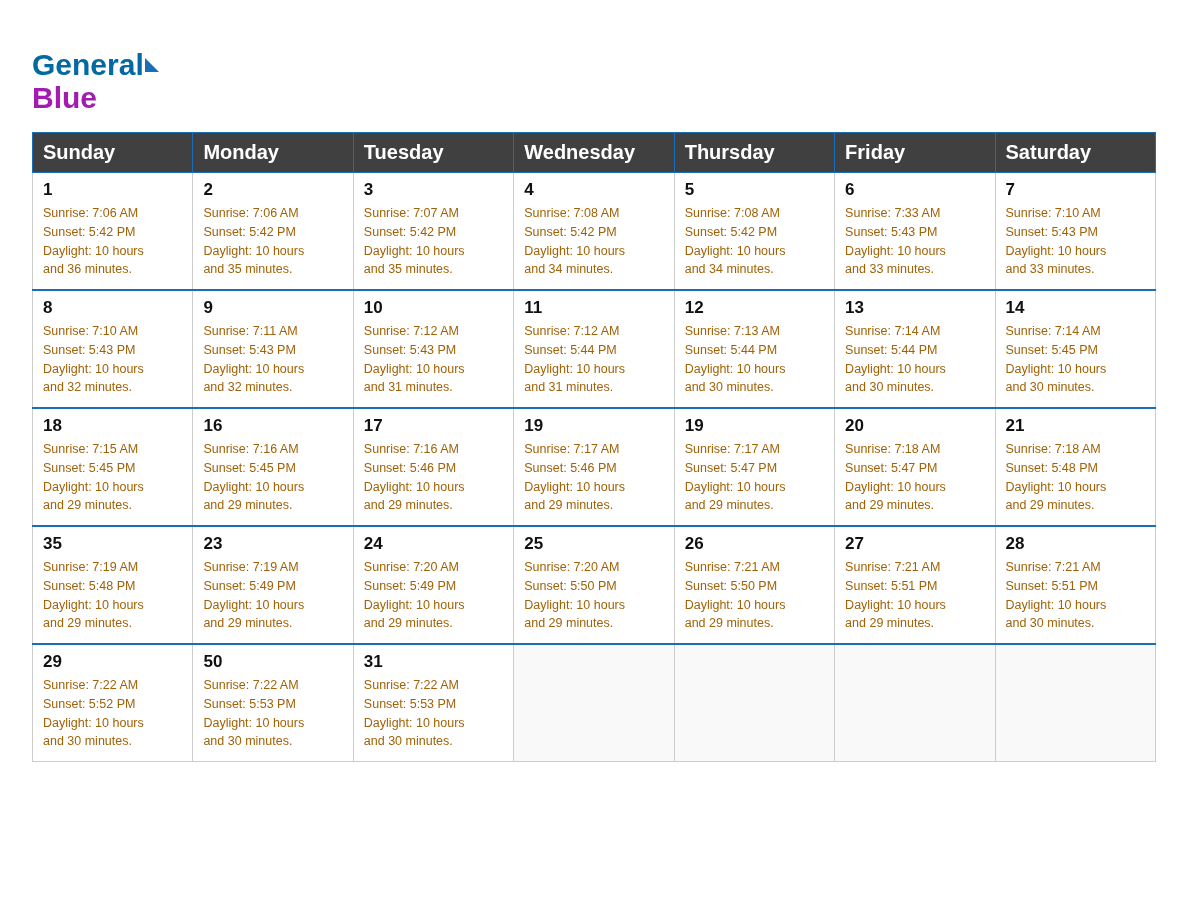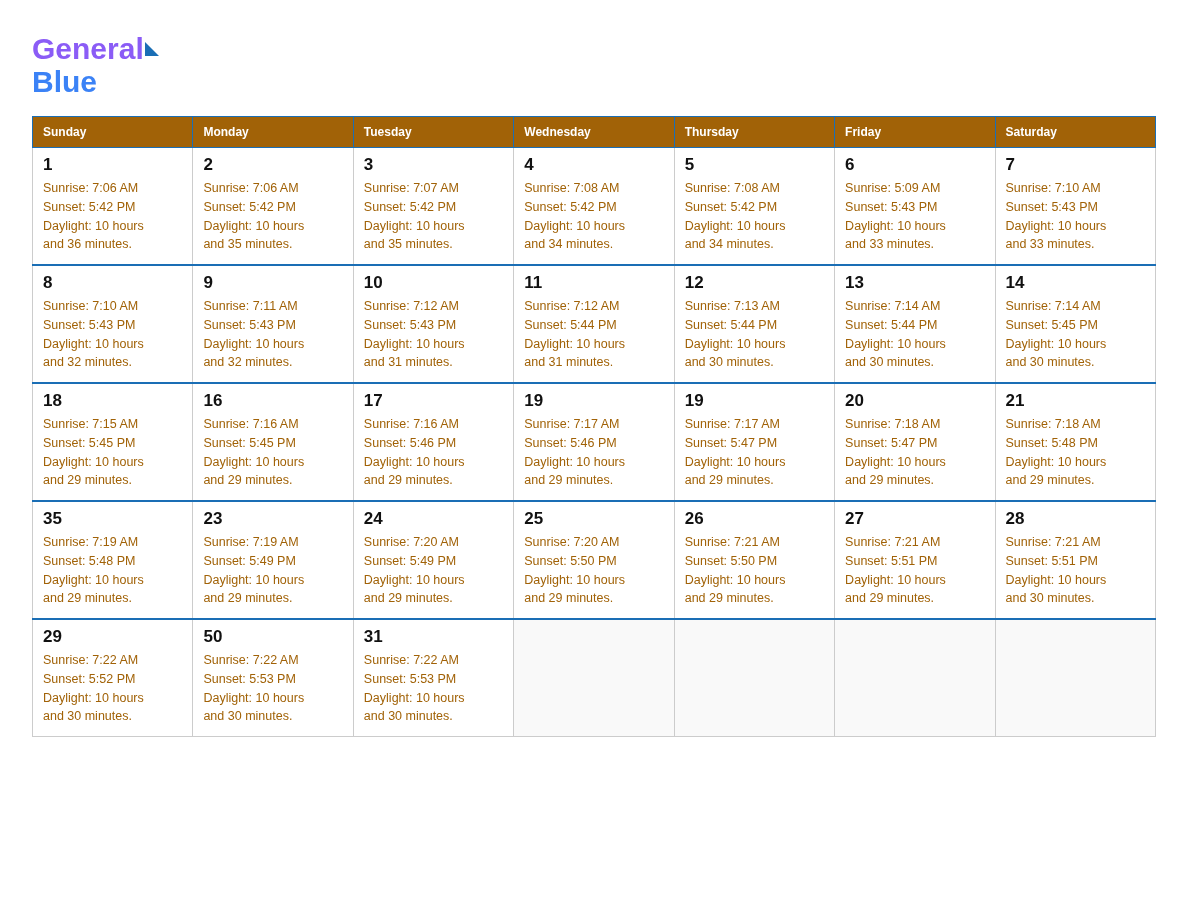--- a/index.html
+++ b/index.html
@@ -34,23 +34,23 @@
       font-size: 22px;
       color: #444;
       margin-top: 4px;
     }
     .calendar-table {
       width: 100%;
       border-collapse: collapse;
       table-layout: fixed;
     }
     .calendar-table th {
-      background: #a16207;
+      background: #404040;
       color: #fff;
-      font-size: 12px;
+      font-size: 20px;
       font-weight: bold;
       padding: 8px 10px;
       text-align: left;
       border: 1px solid #1a6eb5;
     }
     .calendar-table td {
       vertical-align: top;
       padding: 7px 10px 10px 10px;
       border: 1px solid #ccc;
       font-size: 13px;
@@ -124,21 +124,21 @@
         <td>
           <div class="day-number">4</div>
           <div class="day-info"><span>Sunrise: 7:08 AM</span><br><span>Sunset: 5:42 PM</span><br><span>Daylight: 10 hours</span><br><span>and 34 minutes.</span></div>
         </td>
         <td>
           <div class="day-number">5</div>
           <div class="day-info"><span>Sunrise: 7:08 AM</span><br><span>Sunset: 5:42 PM</span><br><span>Daylight: 10 hours</span><br><span>and 34 minutes.</span></div>
         </td>
         <td>
           <div class="day-number">6</div>
-          <div class="day-info"><span>Sunrise: 5:09 AM</span><br><span>Sunset: 5:43 PM</span><br><span>Daylight: 10 hours</span><br><span>and 33 minutes.</span></div>
+          <div class="day-info"><span>Sunrise: 7:33 AM</span><br><span>Sunset: 5:43 PM</span><br><span>Daylight: 10 hours</span><br><span>and 33 minutes.</span></div>
         </td>
         <td>
           <div class="day-number">7</div>
           <div class="day-info"><span>Sunrise: 7:10 AM</span><br><span>Sunset: 5:43 PM</span><br><span>Daylight: 10 hours</span><br><span>and 33 minutes.</span></div>
         </td>
       </tr>
       <tr class="week-start-row">
         <td>
           <div class="day-number">8</div>
           <div class="day-info"><span>Sunrise: 7:10 AM</span><br><span>Sunset: 5:43 PM</span><br><span>Daylight: 10 hours</span><br><span>and 32 minutes.</span></div>
@@ -251,22 +251,22 @@
 
 <style>
   .logo-area {
     padding-top: 8px;
   }
   .logo-combined {
     font-size: 30px;
     font-weight: bold;
     line-height: 1.1;
   }
-  .logo-line1 { color: #8b5cf6; }
-  .logo-line2 { color: #3b82f6; }
+  .logo-line1 { color: #0369a1; margin-top: 16px; }
+  .logo-line2 { color: #a21caf; }
   .logo-tri {
     display: inline-block;
     width: 0;
     height: 0;
     border-style: solid;
     border-width: 14px 0 0 14px;
     border-color: transparent transparent transparent #1a6eb5;
     vertical-align: middle;
     margin: 0 1px 4px 1px;
   }

